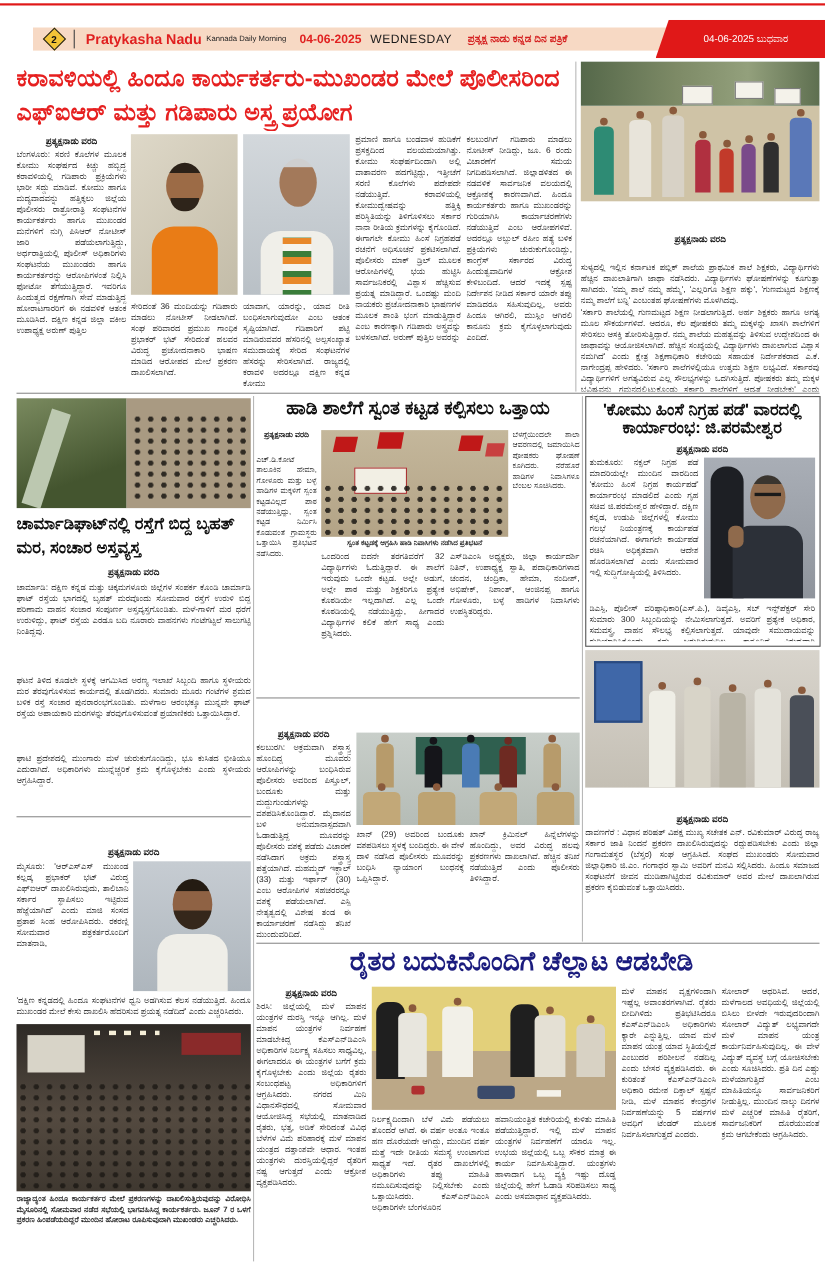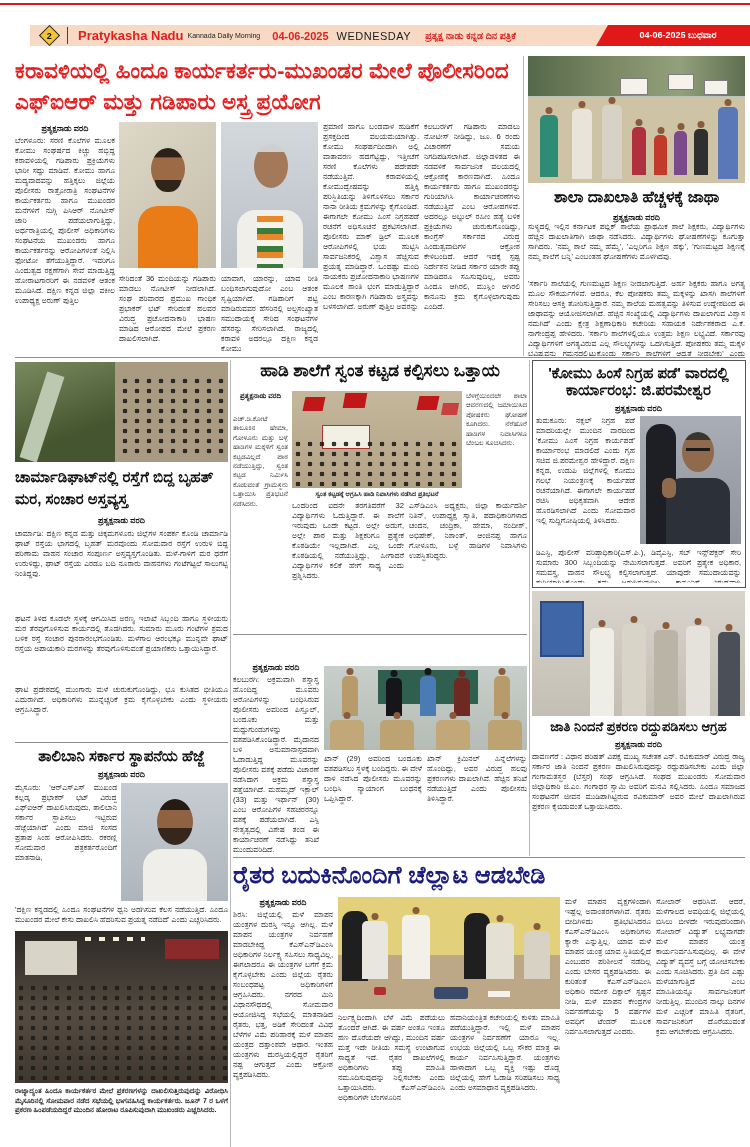--- a/index.html
+++ b/index.html
@@ -20,21 +20,21 @@
   .dots{background-image:radial-gradient(circle,rgba(25,22,18,.85) 2.2px,transparent 2.6px);background-size:12px 10px;}
   .masthead{position:absolute;left:30px;top:25px;width:720px;height:21px;background:#f7d9c4;display:flex;align-items:center;}
   .mh-diamond{width:13px;height:13px;transform:rotate(45deg);background:#f2c437;border:1.5px solid #222;margin:0 10px 0 12px;flex:0 0 auto;display:flex;align-items:center;justify-content:center;}
   .mh-diamond span{transform:rotate(-45deg);font-size:9px;font-weight:bold;color:#111;}
   .mh-sep{width:1px;height:17px;background:#444;margin-right:10px;}
   .mh-name{color:#e02020;font-weight:bold;font-size:13px;margin-right:4px;white-space:nowrap;}
   .mh-sub{color:#222;font-size:7px;margin-right:12px;white-space:nowrap;}
   .mh-date{color:#e02020;font-weight:bold;font-size:11px;margin-right:8px;white-space:nowrap;}
   .mh-day{color:#1a1a1a;font-size:11px;letter-spacing:.5px;margin-right:14px;white-space:nowrap;}
   .mh-kan{color:#d41f1f;font-weight:bold;font-size:9.5px;white-space:nowrap;flex:1 1 auto;overflow:hidden;}
-  .mh-banner{flex:0 0 auto;height:21px;min-width:132px;background:#e01818;clip-path:polygon(12px 0,100% 0,100% 100%,0 100%);color:#fff;font-weight:bold;font-size:9px;display:flex;align-items:center;justify-content:center;padding:0 6px 0 16px;}
+  .mh-banner{flex:0 0 auto;height:35px;min-width:132px;background:#e01818;clip-path:polygon(12px 0,100% 0,100% 100%,0 100%);color:#fff;font-weight:normal;font-size:9px;display:flex;align-items:center;justify-content:center;padding:0 6px 0 16px;}
   .box{border:1px solid #555;}
 </style>
 </head>
 <body>
 
 <div class="page">
 
   <div class="abs" style="left:0;top:3px;width:750px;height:2px;background:#e01818"></div>
 
   <div class="masthead">
@@ -94,44 +94,42 @@
     <div class="fig" style="left:146px;bottom:8px;width:13px;height:44px;background:#7a4a8a">
         <i class="head"></i>
       </div>
     <div class="fig" style="left:166px;bottom:8px;width:14px;height:46px;background:#2f2f2f">
         <i class="head"></i>
       </div>
     <div class="fig" style="left:190px;bottom:4px;width:20px;height:72px;background:#5a78b8">
         <i class="head"></i>
       </div>
   </div>
-  <div class="abs h-black" style="left:528px;top:188px;width:217px;height:22px;font-size:15.5px;text-align:center">ಶಾಲಾ ದಾಖಲಾತಿ ಹೆಚ್ಚಳಕ್ಕೆ ಜಾಥಾ</div>
   <div class="abs byline" style="left:528px;top:212px;width:217px;height:11px">ಪ್ರತ್ಯಕ್ಷನಾಡು ವರದಿ</div>
-  <div class="abs body-txt" style="left:528px;top:222px;width:217px;height:52px">ಸುಳ್ಯದಲ್ಲಿ ಇಲ್ಲಿನ ಕರ್ನಾಟಕ ಪಬ್ಲಿಕ್ ಶಾಲೆಯ ಪ್ರಾಥಮಿಕ ಶಾಲೆ ಶಿಕ್ಷಕರು, ವಿದ್ಯಾರ್ಥಿಗಳು ಹೆಚ್ಚಿನ ದಾಖಲಾತಿಗಾಗಿ ಜಾಥಾ ನಡೆಸಿದರು. ವಿದ್ಯಾರ್ಥಿಗಳು ಘೋಷಣೆಗಳನ್ನು ಕೂಗುತ್ತಾ ಸಾಗಿದರು. 'ನಮ್ಮ ಶಾಲೆ ನಮ್ಮ ಹೆಮ್ಮೆ', 'ಎಲ್ಲರಿಗೂ ಶಿಕ್ಷಣ ಹಕ್ಕು', 'ಗುಣಮಟ್ಟದ ಶಿಕ್ಷಣಕ್ಕೆ ನಮ್ಮ ಶಾಲೆಗೆ ಬನ್ನಿ' ಎಂಬಂತಹ ಘೋಷಣೆಗಳು ಮೊಳಗಿದವು.</div>
+  <div class="abs body-txt" style="left:528px;top:238px;width:217px;height:52px">ಸುಳ್ಯದಲ್ಲಿ ಇಲ್ಲಿನ ಕರ್ನಾಟಕ ಪಬ್ಲಿಕ್ ಶಾಲೆಯ ಪ್ರಾಥಮಿಕ ಶಾಲೆ ಶಿಕ್ಷಕರು, ವಿದ್ಯಾರ್ಥಿಗಳು ಹೆಚ್ಚಿನ ದಾಖಲಾತಿಗಾಗಿ ಜಾಥಾ ನಡೆಸಿದರು. ವಿದ್ಯಾರ್ಥಿಗಳು ಘೋಷಣೆಗಳನ್ನು ಕೂಗುತ್ತಾ ಸಾಗಿದರು. 'ನಮ್ಮ ಶಾಲೆ ನಮ್ಮ ಹೆಮ್ಮೆ', 'ಎಲ್ಲರಿಗೂ ಶಿಕ್ಷಣ ಹಕ್ಕು', 'ಗುಣಮಟ್ಟದ ಶಿಕ್ಷಣಕ್ಕೆ ನಮ್ಮ ಶಾಲೆಗೆ ಬನ್ನಿ' ಎಂಬಂತಹ ಘೋಷಣೆಗಳು ಮೊಳಗಿದವು.</div>
   <div class="abs body-txt" style="left:528px;top:279px;width:217px;height:77px">'ಸರ್ಕಾರಿ ಶಾಲೆಯಲ್ಲಿ ಗುಣಮಟ್ಟದ ಶಿಕ್ಷಣ ನೀಡಲಾಗುತ್ತಿದೆ. ಅರ್ಹ ಶಿಕ್ಷಕರು ಹಾಗೂ ಅಗತ್ಯ ಮೂಲ ಸೌಕರ್ಯಗಳಿವೆ. ಆದರೂ, ಕೆಲ ಪೋಷಕರು ತಮ್ಮ ಮಕ್ಕಳನ್ನು ಖಾಸಗಿ ಶಾಲೆಗಳಿಗೆ ಸೇರಿಸಲು ಆಸಕ್ತಿ ತೋರಿಸುತ್ತಿದ್ದಾರೆ. ನಮ್ಮ ಶಾಲೆಯ ಮಹತ್ವವನ್ನು ತಿಳಿಸುವ ಉದ್ದೇಶದಿಂದ ಈ ಜಾಥಾವನ್ನು ಆಯೋಜಿಸಲಾಗಿದೆ. ಹೆಚ್ಚಿನ ಸಂಖ್ಯೆಯಲ್ಲಿ ವಿದ್ಯಾರ್ಥಿಗಳು ದಾಖಲಾಗುವ ವಿಶ್ವಾಸ ನಮಗಿದೆ' ಎಂದು ಕ್ಷೇತ್ರ ಶಿಕ್ಷಣಾಧಿಕಾರಿ ಕಚೇರಿಯ ಸಹಾಯಕ ನಿರ್ದೇಶಕರಾದ ಎ.ಕೆ. ನಾಗೇಂದ್ರಪ್ಪ ಹೇಳಿದರು. 'ಸರ್ಕಾರಿ ಶಾಲೆಗಳಲ್ಲಿಯೂ ಉತ್ತಮ ಶಿಕ್ಷಣ ಲಭ್ಯವಿದೆ. ಸರ್ಕಾರವು ವಿದ್ಯಾರ್ಥಿಗಳಿಗೆ ಅಗತ್ಯವಿರುವ ಎಲ್ಲ ಸೌಲಭ್ಯಗಳನ್ನು ಒದಗಿಸುತ್ತಿದೆ. ಪೋಷಕರು ತಮ್ಮ ಮಕ್ಕಳ ಭವಿಷ್ಯವನ್ನು ಗಮನದಲ್ಲಿಟ್ಟುಕೊಂಡು ಸರ್ಕಾರಿ ಶಾಲೆಗಳಿಗೆ ಆದ್ಯತೆ ನೀಡಬೇಕು' ಎಂದು ಸಿಆರ್‌ಪಿ ಕಾಳಜಿಕಾರಿ ಮನವಿ ಮಾಡಿದರು.</div>
 
   <div class="abs rule-h" style="left:15px;top:357px;width:730px"></div>
 
   <div class="abs rule-v" style="left:230px;top:360px;height:787px"></div>
 
   <div class="abs photo" style="left:15px;top:362px;width:213px;height:100px">
     <div style="position:absolute;left:0;top:0;width:100px;height:100px;background:linear-gradient(160deg,#7a8a5f,#44552f 70%)"></div>
     <div style="position:absolute;left:18px;top:10px;width:18px;height:90px;transform:rotate(18deg);background:#bcc8b0"></div>
     <div style="position:absolute;left:100px;top:0;width:113px;height:100px;background:#a99a82"></div>
     <div class="dots" style="position:absolute;left:104px;top:14px;width:106px;height:80px"></div>
   </div>
   <div class="abs h-black" style="left:15px;top:466px;width:213px;height:47px;font-size:15px;line-height:22px">ಚಾರ್ಮಾಡಿಘಾಟ್‌ನಲ್ಲಿ ರಸ್ತೆಗೆ ಬಿದ್ದ ಬೃಹತ್ ಮರ, ಸಂಚಾರ ಅಸ್ತವ್ಯಸ್ತ</div>
   <div class="abs byline" style="left:15px;top:515px;width:213px;height:11px">ಪ್ರತ್ಯಕ್ಷನಾಡು ವರದಿ</div>
   <div class="abs body-txt" style="left:15px;top:529px;width:213px;height:84px">ಚಾರ್ಮಾಡಿ: ದಕ್ಷಿಣ ಕನ್ನಡ ಮತ್ತು ಚಿಕ್ಕಮಗಳೂರು ಜಿಲ್ಲೆಗಳ ಸಂಪರ್ಕ ಕೊಂಡಿ ಚಾರ್ಮಾಡಿ ಘಾಟ್ ರಸ್ತೆಯ ಭಾಗದಲ್ಲಿ ಬೃಹತ್ ಮರವೊಂದು ಸೋಮವಾರ ರಸ್ತೆಗೆ ಉರುಳಿ ಬಿದ್ದ ಪರಿಣಾಮ ವಾಹನ ಸಂಚಾರ ಸಂಪೂರ್ಣ ಅಸ್ತವ್ಯಸ್ತಗೊಂಡಿತು. ಮಳೆ-ಗಾಳಿಗೆ ಮರ ಧರೆಗೆ ಉರುಳಿದ್ದು, ಘಾಟ್ ರಸ್ತೆಯ ಎರಡೂ ಬದಿ ನೂರಾರು ವಾಹನಗಳು ಗಂಟೆಗಟ್ಟಲೆ ಸಾಲುಗಟ್ಟಿ ನಿಂತಿದ್ದವು.</div>
   <div class="abs body-txt" style="left:15px;top:685px;width:213px;height:52px">ಘಾಟಿ ಪ್ರದೇಶದಲ್ಲಿ ಮುಂಗಾರು ಮಳೆ ಚುರುಕುಗೊಂಡಿದ್ದು, ಭೂ ಕುಸಿತದ ಭೀತಿಯೂ ಎದುರಾಗಿದೆ. ಅಧಿಕಾರಿಗಳು ಮುನ್ನೆಚ್ಚರಿಕೆ ಕ್ರಮ ಕೈಗೊಳ್ಳಬೇಕು ಎಂದು ಸ್ಥಳೀಯರು ಆಗ್ರಹಿಸಿದ್ದಾರೆ.</div>
   <div class="abs body-txt" style="left:15px;top:614px;width:213px;height:70px">ಘಟನೆ ತಿಳಿದ ಕೂಡಲೇ ಸ್ಥಳಕ್ಕೆ ಆಗಮಿಸಿದ ಅರಣ್ಯ ಇಲಾಖೆ ಸಿಬ್ಬಂದಿ ಹಾಗೂ ಸ್ಥಳೀಯರು ಮರ ತೆರವುಗೊಳಿಸುವ ಕಾರ್ಯದಲ್ಲಿ ತೊಡಗಿದರು. ಸುಮಾರು ಮೂರು ಗಂಟೆಗಳ ಶ್ರಮದ ಬಳಿಕ ರಸ್ತೆ ಸಂಚಾರ ಪುನರಾರಂಭಗೊಂಡಿತು. ಮಳೆಗಾಲ ಆರಂಭಕ್ಕೂ ಮುನ್ನವೇ ಘಾಟ್ ರಸ್ತೆಯ ಅಪಾಯಕಾರಿ ಮರಗಳನ್ನು ತೆರವುಗೊಳಿಸುವಂತೆ ಪ್ರಯಾಣಿಕರು ಒತ್ತಾಯಿಸಿದ್ದಾರೆ.</div>
 
   <div class="abs rule-h" style="left:15px;top:742px;width:213px"></div>
 
-  <div class="abs h-black" style="left:15px;top:747px;width:213px;height:20px;font-size:15px;text-align:center">ತಾಲಿಬಾನಿ ಸರ್ಕಾರ ಸ್ಥಾಪನೆಯ ಹೆಜ್ಜೆ</div>
   <div class="abs byline" style="left:15px;top:769px;width:213px;height:11px">ಪ್ರತ್ಯಕ್ಷನಾಡು ವರದಿ</div>
   <div class="abs body-txt" style="left:15px;top:783px;width:102px;height:120px">ಮೈಸೂರು: 'ಆರ್‌ಎಸ್‌ಎಸ್ ಮುಖಂಡ ಕಲ್ಲಡ್ಕ ಪ್ರಭಾಕರ್ ಭಟ್ ವಿರುದ್ಧ ಎಫ್‌ಐಆರ್ ದಾಖಲಿಸಿರುವುದು, ತಾಲಿಬಾನಿ ಸರ್ಕಾರ ಸ್ಥಾಪಿಸಲು ಇಟ್ಟಿರುವ ಹೆಜ್ಜೆಯಾಗಿದೆ' ಎಂದು ಮಾಜಿ ಸಂಸದ ಪ್ರತಾಪ ಸಿಂಹ ಆರೋಪಿಸಿದರು. ರಕರಣ್ಲಿ ಸೋಮವಾರ ಪತ್ರಕರ್ತರೊಂದಿಗೆ ಮಾತನಾಡಿ,</div>
   <div class="abs photo" style="left:121px;top:783px;width:107px;height:118px;background:linear-gradient(#c6ccd2,#aeb6bd)">
     <div style="position:absolute;left:22px;bottom:0;width:64px;height:52px;border-radius:18px 18px 0 0;background:#efeee8"></div>
     <div style="position:absolute;left:36px;top:16px;width:36px;height:46px;border-radius:50%;background:linear-gradient(#241b12 24%,#8f6244 25% 62%,#35271b 63%)"></div>
   </div>
   <div class="abs body-txt" style="left:15px;top:905px;width:213px;height:22px">'ದಕ್ಷಿಣ ಕನ್ನಡದಲ್ಲಿ ಹಿಂದೂ ಸಂಘಟನೆಗಳ ಧ್ವನಿ ಅಡಗಿಸುವ ಕೆಲಸ ನಡೆಯುತ್ತಿದೆ. ಹಿಂದೂ ಮುಖಂಡರ ಮೇಲೆ ಕೇಸು ದಾಖಲಿಸಿ ಹೆದರಿಸುವ ಪ್ರಯತ್ನ ನಡೆದಿದೆ' ಎಂದು ಎಚ್ಚರಿಸಿದರು.</div>
 
   <div class="abs photo" style="left:15px;top:931px;width:213px;height:152px;background:linear-gradient(#2e2a26,#544a40 55%,#3f3830)">
     <div style="position:absolute;left:10px;top:10px;width:52px;height:34px;background:#d8d4c8"></div>
@@ -185,21 +183,20 @@
     <div class="fig" style="left:122px;bottom:0;width:24px;height:86px;background:#b9b4a6">
         <i class="head"></i>
       </div>
     <div class="fig" style="left:154px;bottom:0;width:24px;height:90px;background:#e4e2da">
         <i class="head"></i>
       </div>
     <div class="fig" style="left:186px;bottom:0;width:22px;height:84px;background:#4a4f58">
         <i class="head"></i>
       </div>
   </div>
-  <div class="abs h-black" style="left:532px;top:719px;width:213px;height:18px;font-size:13px;text-align:center">ಜಾತಿ ನಿಂದನೆ ಪ್ರಕರಣ ರದ್ದುಪಡಿಸಲು ಆಗ್ರಹ</div>
   <div class="abs byline" style="left:532px;top:739px;width:213px;height:11px">ಪ್ರತ್ಯಕ್ಷನಾಡು ವರದಿ</div>
   <div class="abs body-txt" style="left:532px;top:752px;width:213px;height:103px">ದಾವಣಗೆರೆ : ವಿಧಾನ ಪರಿಷತ್ ವಿಪಕ್ಷ ಮುಖ್ಯ ಸಚೇತಕ ಎನ್. ರವಿಕುಮಾರ್ ವಿರುದ್ಧ ರಾಜ್ಯ ಸರ್ಕಾರ ಜಾತಿ ನಿಂದನೆ ಪ್ರಕರಣ ದಾಖಲಿಸಿರುವುದನ್ನು ರದ್ದುಪಡಿಸಬೇಕು ಎಂದು ಜಿಲ್ಲಾ ಗಂಗಾಮತಸ್ಥರ (ಬೆಸ್ತರ) ಸಂಘ ಆಗ್ರಹಿಸಿದೆ. ಸಂಘದ ಮುಖಂಡರು ಸೋಮವಾರ ಜಿಲ್ಲಾಧಿಕಾರಿ ಜಿ.ಎಂ. ಗಂಗಾಧರ ಸ್ವಾಮಿ ಅವರಿಗೆ ಮನವಿ ಸಲ್ಲಿಸಿದರು. ಹಿಂದೂ ಸಮಾಜದ ಸಂಘಟನೆಗೆ ಜೀವನ ಮುಡಿಪಾಗಿಟ್ಟಿರುವ ರವಿಕುಮಾರ್ ಅವರ ಮೇಲೆ ದಾಖಲಾಗಿರುವ ಪ್ರಕರಣ ಕೈಬಿಡುವಂತೆ ಒತ್ತಾಯಿಸಿದರು.</div>
 
   <div class="abs byline" style="left:233px;top:662px;width:86px;height:11px">ಪ್ರತ್ಯಕ್ಷನಾಡು ವರದಿ</div>
   <div class="abs body-txt" style="left:233px;top:675px;width:86px;height:180px">ಕಲಬುರಗಿ: ಅಕ್ರಮವಾಗಿ ಶಸ್ತ್ರಾಸ್ತ್ರ ಹೊಂದಿದ್ದ ಮೂವರು ಆರೋಪಿಗಳನ್ನು ಬಂಧಿಸಿರುವ ಪೊಲೀಸರು ಅವರಿಂದ ಪಿಸ್ತೂಲ್, ಬಂದೂಕು ಮತ್ತು ಮದ್ದುಗುಂಡುಗಳನ್ನು ವಶಪಡಿಸಿಕೊಂಡಿದ್ದಾರೆ. ಮೈದಾನದ ಬಳಿ ಅನುಮಾನಾಸ್ಪದವಾಗಿ ಓಡಾಡುತ್ತಿದ್ದ ಮೂವರನ್ನು ಪೊಲೀಸರು ವಶಕ್ಕೆ ಪಡೆದು ವಿಚಾರಣೆ ನಡೆಸಿದಾಗ ಅಕ್ರಮ ಶಸ್ತ್ರಾಸ್ತ್ರ ಪತ್ತೆಯಾಗಿದೆ. ಮಹಮ್ಮದ್ ಇಕ್ಬಾಲ್ (33) ಮತ್ತು ಇರ್ಫಾನ್ (30) ಎಂಬ ಆರೋಪಿಗಳ ಸಹಚರರನ್ನೂ ವಶಕ್ಕೆ ಪಡೆಯಲಾಗಿದೆ. ಎಸ್ಪಿ ನೇತೃತ್ವದಲ್ಲಿ ವಿಶೇಷ ತಂಡ ಈ ಕಾರ್ಯಾಚರಣೆ ನಡೆಸಿದ್ದು ತನಿಖೆ ಮುಂದುವರಿದಿದೆ.</div>
   <div class="abs photo" style="left:324px;top:666px;width:203px;height:84px;background:linear-gradient(#c8cec9,#b5bcb6)">
     <div style="position:absolute;left:54px;top:4px;width:100px;height:34px;background:#2f5f4f"></div>
     <div class="fig" style="left:18px;top:10px;width:16px;height:40px;background:#b79b6b">
         <i class="head"></i>
       </div>
@@ -226,21 +223,21 @@
       </div>
     <div class="fig" style="left:164px;bottom:0;width:34px;height:30px;background:#bda372">
         <i class="head"></i>
       </div>
   </div>
   <div class="abs body-txt" style="left:324px;top:754px;width:98px;height:101px">ಖಾನ್ (29) ಅವರಿಂದ ಬಂದೂಕು ವಶಪಡಿಸಲು ಸ್ಥಳಕ್ಕೆ ಬಂದಿದ್ದರು. ಈ ವೇಳೆ ದಾಳಿ ನಡೆಸಿದ ಪೊಲೀಸರು ಮೂವರನ್ನು ಬಂಧಿಸಿ ನ್ಯಾಯಾಂಗ ಬಂಧನಕ್ಕೆ ಒಪ್ಪಿಸಿದ್ದಾರೆ.</div>
   <div class="abs body-txt" style="left:427px;top:754px;width:100px;height:101px">ಖಾನ್ ಕ್ರಿಮಿನಲ್ ಹಿನ್ನೆಲೆಗಳನ್ನು ಹೊಂದಿದ್ದು, ಅವರ ವಿರುದ್ಧ ಹಲವು ಪ್ರಕರಣಗಳು ದಾಖಲಾಗಿವೆ. ಹೆಚ್ಚಿನ ತನಿಖೆ ನಡೆಯುತ್ತಿದೆ ಎಂದು ಪೊಲೀಸರು ತಿಳಿಸಿದ್ದಾರೆ.</div>
 
   <div class="abs rule-h" style="left:233px;top:857px;width:512px"></div>
 
-  <div class="abs h-navy" style="left:233px;top:861px;width:512px;height:33px;font-size:24px;text-align:left">ರೈತರ ಬದುಕಿನೊಂದಿಗೆ ಚೆಲ್ಲಾಟ ಆಡಬೇಡಿ</div>
+  <div class="abs h-navy" style="left:218px;top:861px;width:512px;height:33px;font-size:24px;text-align:center">ರೈತರ ಬದುಕಿನೊಂದಿಗೆ ಚೆಲ್ಲಾಟ ಆಡಬೇಡಿ</div>
   <div class="abs byline" style="left:233px;top:897px;width:100px;height:11px">ಪ್ರತ್ಯಕ್ಷನಾಡು ವರದಿ</div>
   <div class="abs body-txt" style="left:233px;top:910px;width:100px;height:207px">ಶಿರಸಿ: ಜಿಲ್ಲೆಯಲ್ಲಿ ಮಳೆ ಮಾಪನ ಯಂತ್ರಗಳ ದುರಸ್ತಿ ಇನ್ನೂ ಆಗಿಲ್ಲ. ಮಳೆ ಮಾಪನ ಯಂತ್ರಗಳ ನಿರ್ವಹಣೆ ಮಾಡಬೇಕಿದ್ದ ಕೆಎಸ್‌ಎನ್‌ಡಿಎಂಸಿ ಅಧಿಕಾರಿಗಳ ನಿರ್ಲಕ್ಷ್ಯ ಸಹಿಸಲು ಸಾಧ್ಯವಿಲ್ಲ, ಈಗಲಾದರೂ ಈ ಯಂತ್ರಗಳ ಬಗೆಗೆ ಕ್ರಮ ಕೈಗೊಳ್ಳಬೇಕು ಎಂದು ಜಿಲ್ಲೆಯ ರೈತರು ಸಂಬಂಧಪಟ್ಟ ಅಧಿಕಾರಿಗಳಿಗೆ ಆಗ್ರಹಿಸಿದರು. ನಗರದ ಮಿನಿ ವಿಧಾನಸೌಧದಲ್ಲಿ ಸೋಮವಾರ ಆಯೋಜಿಸಿದ್ದ ಸಭೆಯಲ್ಲಿ ಮಾತನಾಡಿದ ರೈತರು, ಭತ್ತ, ಅಡಿಕೆ ಸೇರಿದಂತೆ ವಿವಿಧ ಬೆಳೆಗಳ ವಿಮೆ ಪರಿಹಾರಕ್ಕೆ ಮಳೆ ಮಾಪನ ಯಂತ್ರದ ದತ್ತಾಂಶವೇ ಆಧಾರ. ಇಂತಹ ಯಂತ್ರಗಳು ದುರಸ್ತಿಯಲ್ಲಿದ್ದರೆ ರೈತರಿಗೆ ನಷ್ಟ ಆಗುತ್ತದೆ ಎಂದು ಆಕ್ರೋಶ ವ್ಯಕ್ತಪಡಿಸಿದರು.</div>
 
   <div class="abs photo" style="left:338px;top:897px;width:222px;height:112px;background:linear-gradient(#e3d07a 0 52%,#bca887 52% 100%)">
     <div style="position:absolute;left:4px;top:14px;width:26px;height:70px;border-radius:10px 10px 0 0;background:#1f1f1f"></div>
     <div style="position:absolute;left:126px;top:16px;width:26px;height:66px;border-radius:10px 10px 0 0;background:#1f1f1f"></div>
     <div class="fig" style="left:24px;top:24px;width:26px;height:58px;background:#e8e6de">
         <i class="head"></i>
       </div>
     <div class="fig" style="left:64px;top:18px;width:28px;height:64px;background:#f2f0e8">

